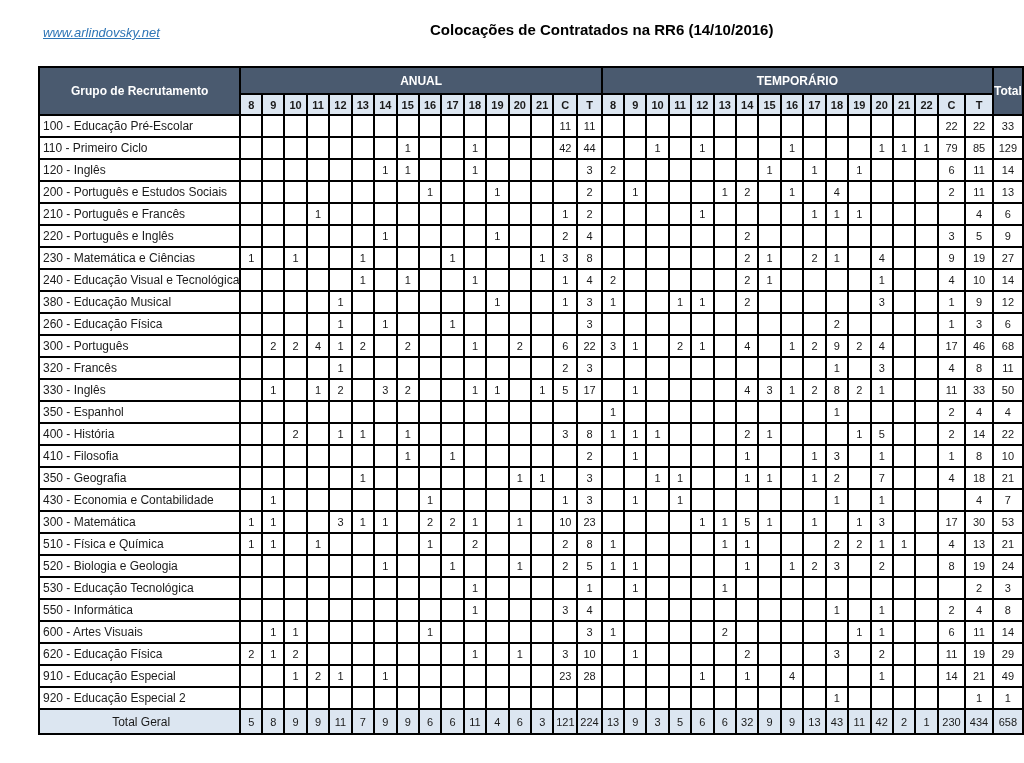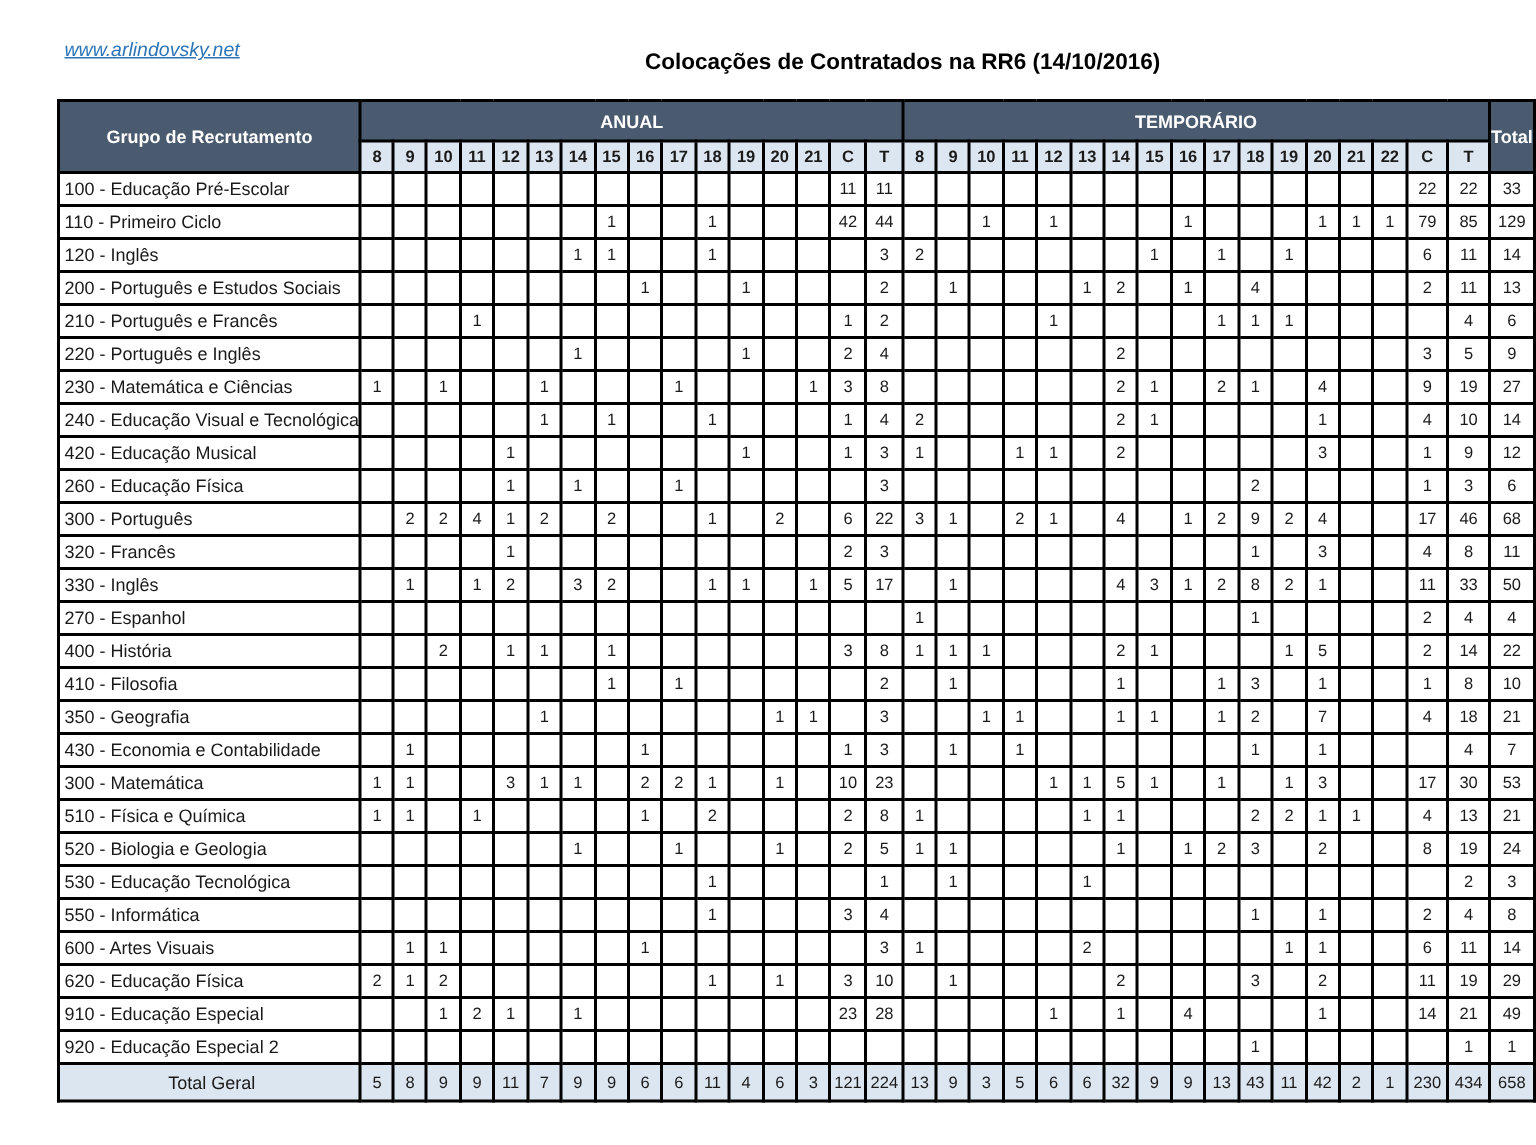--- a/index.html
+++ b/index.html
@@ -19,21 +19,20 @@
   }
   .site-link {
     position: absolute; left: 43px; top: 25px;
     font-size: 13px; color: var(--link-c);
     text-decoration: underline; cursor: pointer; font-style: italic;
   }
   .page-title {
     position: absolute; left: 430px; top: 21px;
     font-size: 15px; font-weight: bold; color: #000;
     white-space: nowrap;
-    margin-top: 12px;
   }
   .table-wrap { position: absolute; left: 38px; top: 66px; }
   table.grid {
     border-collapse: collapse;
     table-layout: fixed;
     border: 2px solid var(--border-c);
   }
   table.grid th, table.grid td {
     border: 2px solid var(--border-c);
     padding: 0;
@@ -437,21 +436,21 @@
           <td class="num"></td>
           <td class="num"></td>
           <td class="num">1</td>
           <td class="num"></td>
           <td class="num"></td>
           <td class="num">4</td>
           <td class="num">10</td>
           <td class="num">14</td>
         </tr>
         <tr class="data-row">
-          <td class="rowlabel"><span>420 - Educação Musical</span></td>
+          <td class="rowlabel"><span>380 - Educação Musical</span></td>
           <td class="num"></td>
           <td class="num"></td>
           <td class="num"></td>
           <td class="num"></td>
           <td class="num">1</td>
           <td class="num"></td>
           <td class="num"></td>
           <td class="num"></td>
           <td class="num"></td>
           <td class="num"></td>
@@ -622,21 +621,21 @@
           <td class="num">8</td>
           <td class="num">2</td>
           <td class="num">1</td>
           <td class="num"></td>
           <td class="num"></td>
           <td class="num">11</td>
           <td class="num">33</td>
           <td class="num">50</td>
         </tr>
         <tr class="data-row">
-          <td class="rowlabel"><span>270 - Espanhol</span></td>
+          <td class="rowlabel"><span>350 - Espanhol</span></td>
           <td class="num"></td>
           <td class="num"></td>
           <td class="num"></td>
           <td class="num"></td>
           <td class="num"></td>
           <td class="num"></td>
           <td class="num"></td>
           <td class="num"></td>
           <td class="num"></td>
           <td class="num"></td>

